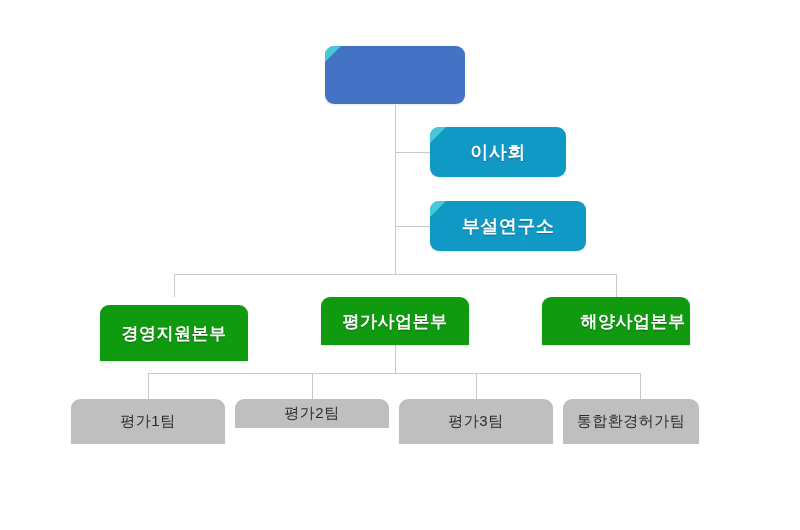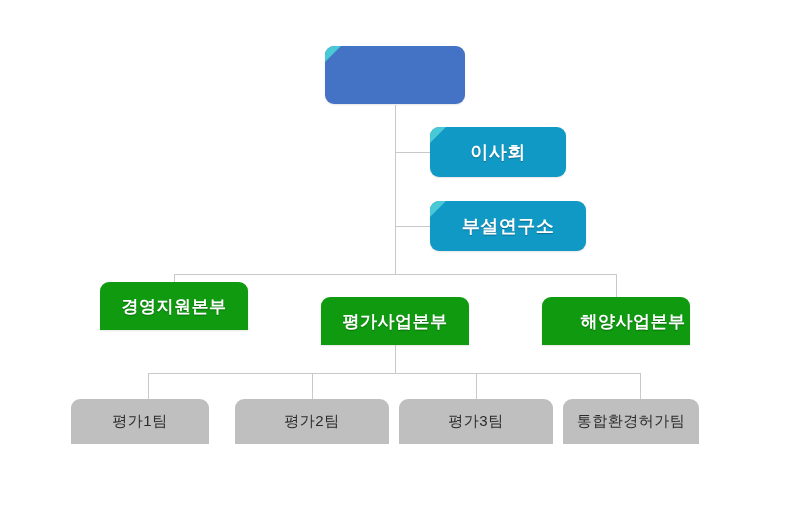--- a/index.html
+++ b/index.html
@@ -143,37 +143,37 @@
   <div class="node node-staff" style="left:430px; top:127px; width:136px; height:50px;">
     <span class="corner-accent"></span>
     <span class="label">이사회</span>
   </div>
 
   <div class="node node-staff" style="left:430px; top:201px; width:156px; height:50px;">
     <span class="corner-accent"></span>
     <span class="label">부설연구소</span>
   </div>
 
-  <div class="node node-division" style="left:100px; top:282px; width:148px; height:48px;">
+  <div class="node node-division" style="left:100px; top:305px; width:148px; height:56px;">
     <span class="label">경영지원본부</span>
   </div>
 
   <div class="node node-division" style="left:321px; top:297px; width:148px; height:48px;">
     <span class="label">평가사업본부</span>
   </div>
 
   <div class="node node-division" style="left:542px; top:297px; width:148px; height:48px;padding-left:34px;">
     <span class="label">해양사업본부</span>
   </div>
 
-  <div class="node node-team" style="left:71px; top:399px; width:138px; height:45px;">
+  <div class="node node-team" style="left:71px; top:399px; width:154px; height:45px;">
     <span class="label">평가1팀</span>
   </div>
 
-  <div class="node node-team" style="left:235px; top:399px; width:154px; height:45px;">
+  <div class="node node-team" style="left:235px; top:399px; width:154px; height:29px;">
     <span class="label">평가2팀</span>
   </div>
 
   <div class="node node-team" style="left:399px; top:399px; width:154px; height:45px;">
     <span class="label">평가3팀</span>
   </div>
 
   <div class="node node-team" style="left:563px; top:399px; width:136px; height:45px;">
     <span class="label">통합환경허가팀</span>
   </div>

